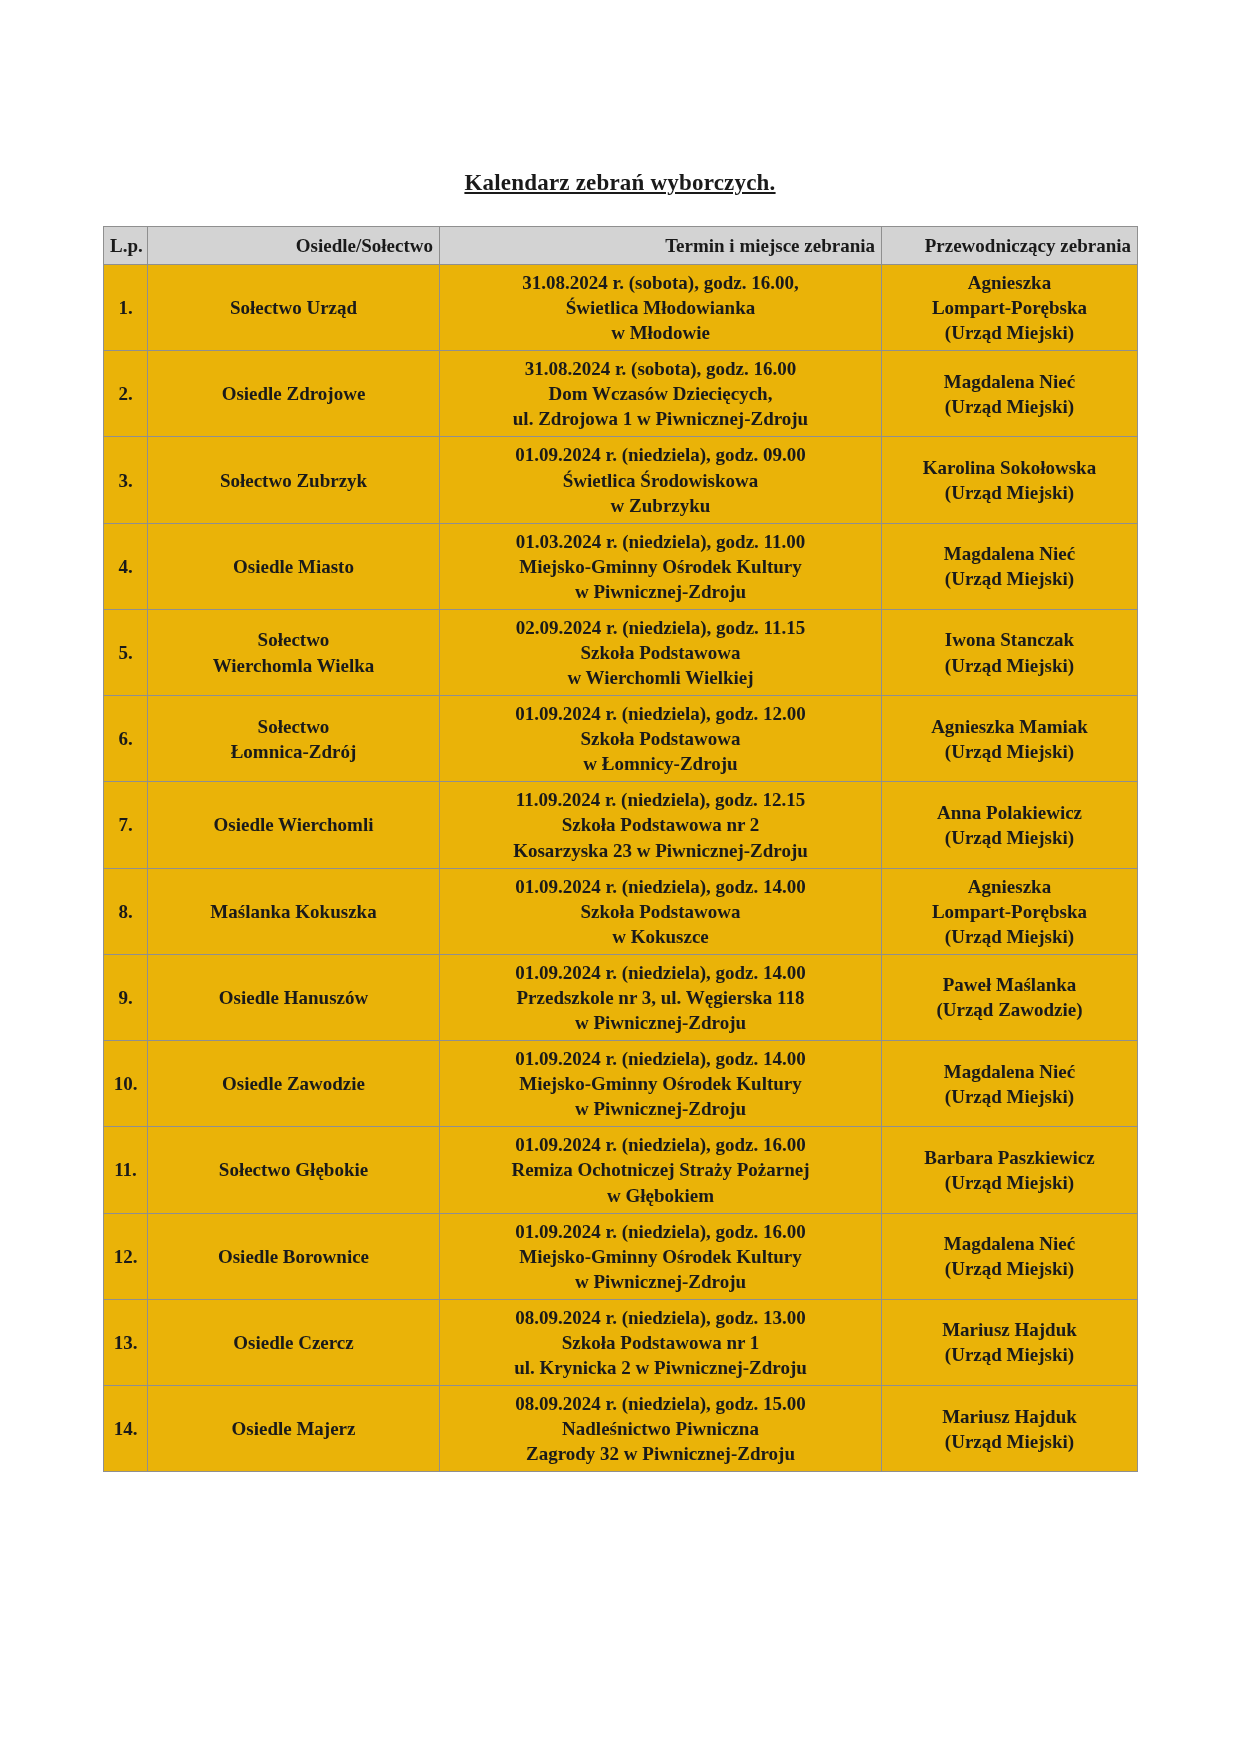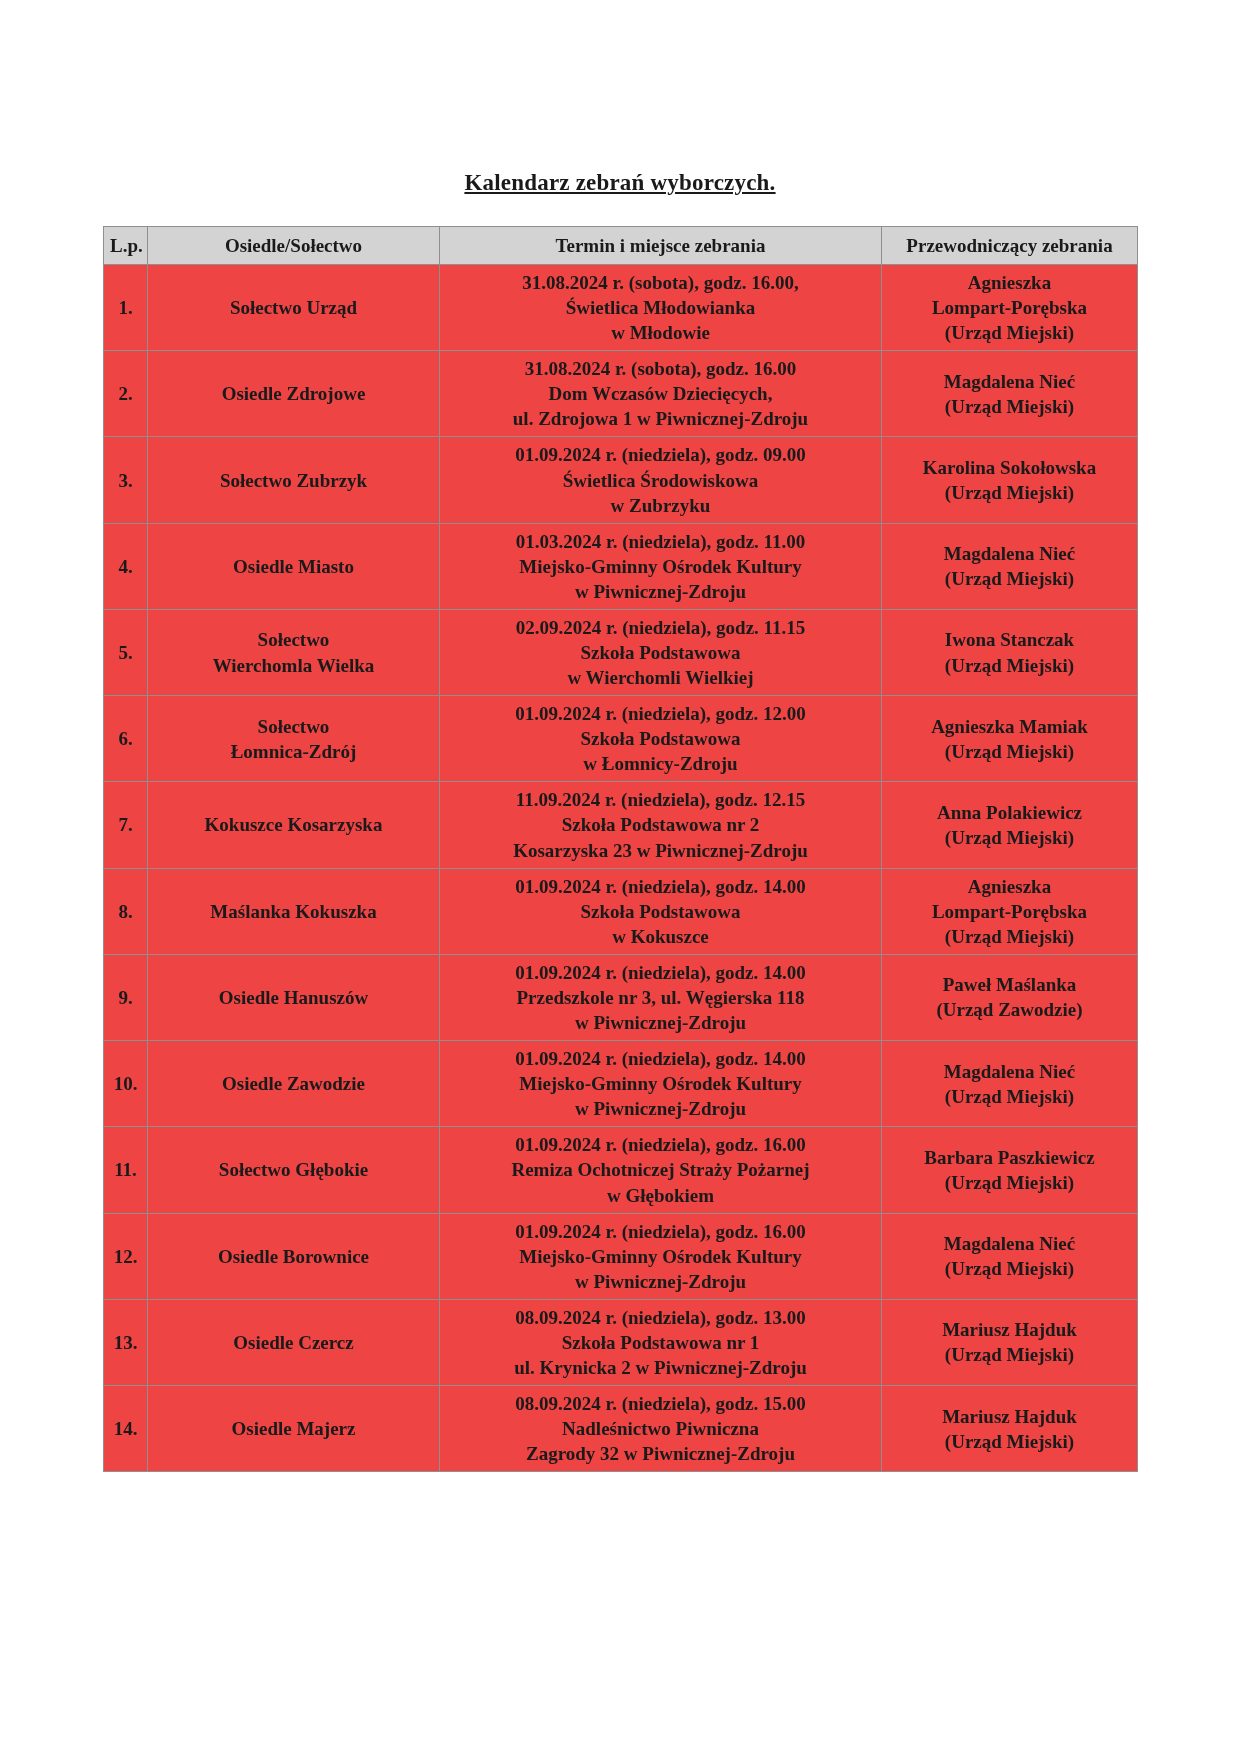--- a/index.html
+++ b/index.html
@@ -40,24 +40,25 @@
     white-space: pre-line;
     box-sizing: border-box;
     padding: 5px 6px;
     font-size: 19px;
     line-height: 1.32;
   }
   table.meetings th {
     background: #d3d3d3;
     height: 38px;
     padding: 4px 6px;
+    text-align: right;
   }
   table.meetings td {
     height: 86px;
-    background: #ef4444;
+    background: #eab308;
   }
   .col-lp       { width: 44px;  }
   .col-district { width: 292px; }
   .col-term     { width: 442px; }
   .col-chair    { width: 256px; }
 </style>
 </head>
 <body>
 
 <div class="page">
@@ -131,21 +132,21 @@
 Łomnica-Zdrój</td>
     <td class="col-term">01.09.2024 r. (niedziela), godz. 12.00
 Szkoła Podstawowa
 w Łomnicy-Zdroju</td>
     <td class="col-chair">Agnieszka Mamiak
 (Urząd Miejski)</td>
   </tr>
 
   <tr>
     <td class="col-lp">7.</td>
-    <td class="col-district">Kokuszce Kosarzyska</td>
+    <td class="col-district">Osiedle Wierchomli</td>
     <td class="col-term">11.09.2024 r. (niedziela), godz. 12.15
 Szkoła Podstawowa nr 2
 Kosarzyska 23 w Piwnicznej-Zdroju</td>
     <td class="col-chair">Anna Polakiewicz
 (Urząd Miejski)</td>
   </tr>
 
   <tr>
     <td class="col-lp">8.</td>
     <td class="col-district">Maślanka Kokuszka</td>

